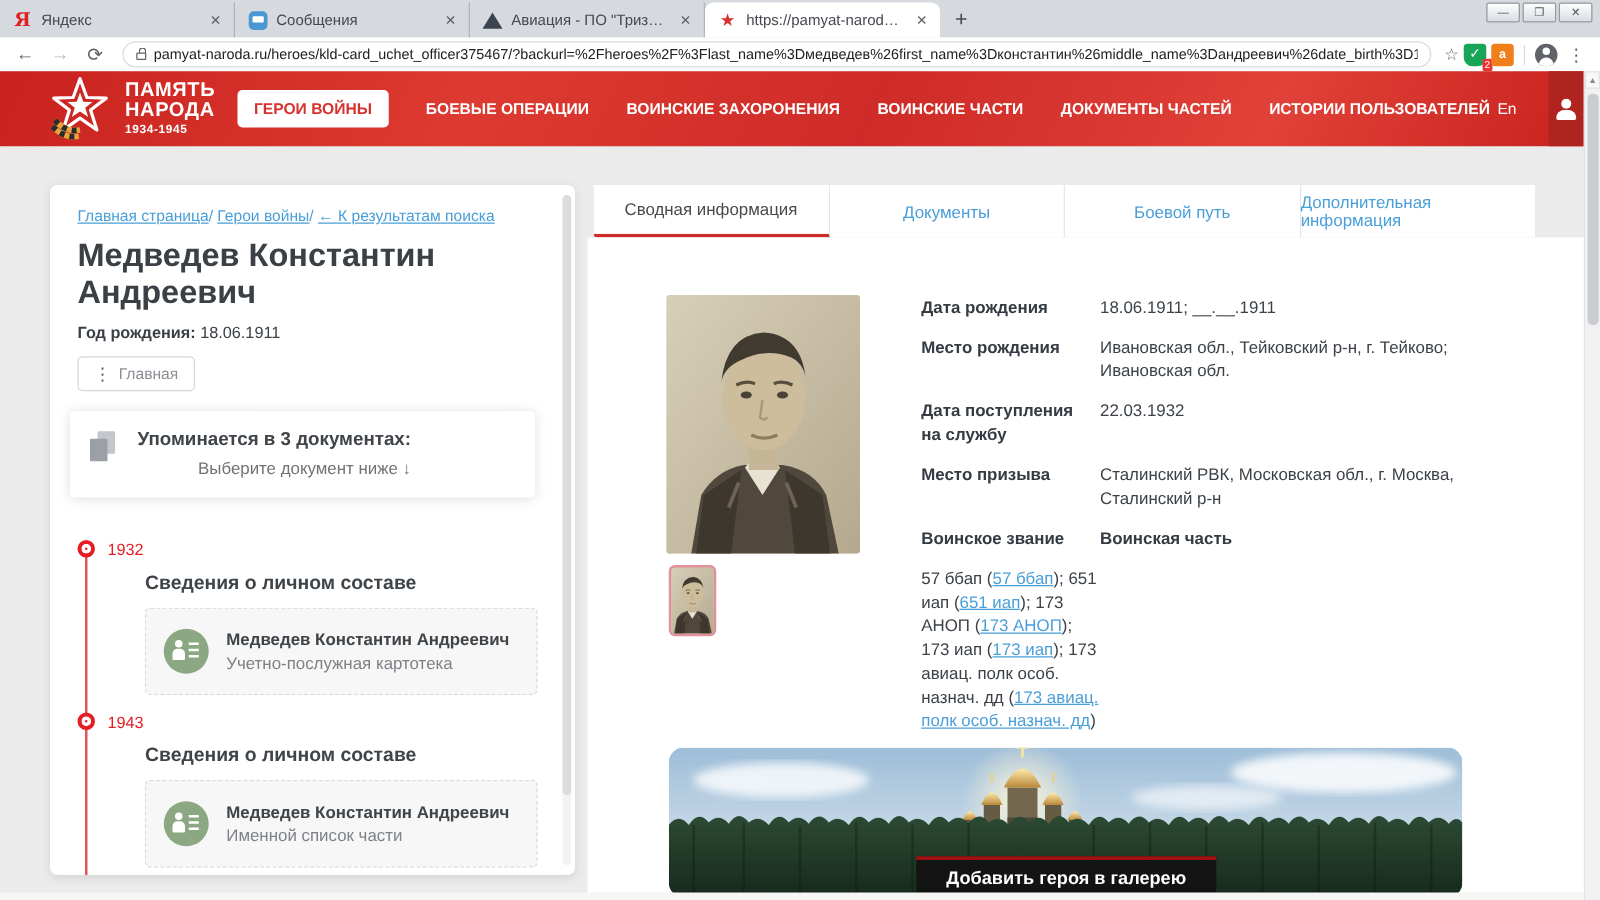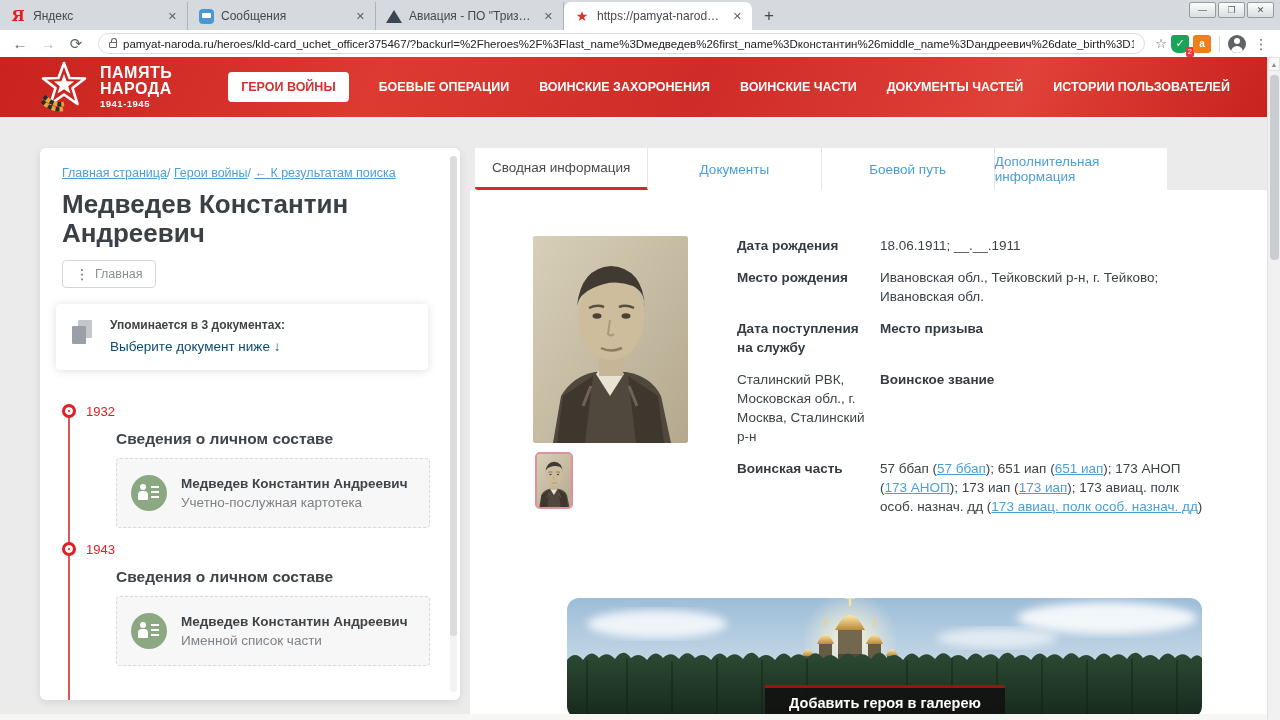--- a/index.html
+++ b/index.html
@@ -35,21 +35,21 @@
   .ext-badge { position:absolute; right:-5px; bottom:-4px; background:#e33; color:#fff; font-size:8px; border-radius:2px; padding:0 2px; line-height:10px; }
   .ext-bag { background:#f07f1b; border-radius:3px; color:#fff; font-size:10px; font-weight:bold; text-align:center; line-height:17px; }
   .tb-sep { width:1px; height:16px; background:#dadce0; margin:0 4px; }
   .profile-ic { width:18px; height:18px; border-radius:50%; background:#5f6368; position:relative; overflow:hidden; }
   .profile-ic::before { content:""; position:absolute; left:6px; top:3px; width:6px; height:6px; border-radius:50%; background:#fff; }
   .profile-ic::after { content:""; position:absolute; left:3px; top:11px; width:12px; height:8px; border-radius:6px 6px 0 0; background:#fff; }
   .dots { font-size:14px; color:#5f6368; letter-spacing:0; padding:0 4px; }
 
   
   .site-header { position:absolute; left:0; top:57px; width:1267px; height:60px;
-    background:linear-gradient(115deg,#c9221f 0%,#dd3a31 30%,#cf2b28 55%,#e04138 80%,#c9221f 100%); display:flex; align-items:center;gap:38px; }
+    background:linear-gradient(115deg,#c9221f 0%,#dd3a31 30%,#cf2b28 55%,#e04138 80%,#c9221f 100%); display:flex; align-items:center; }
   .logo-wrap { display:flex; align-items:center; gap:8px; margin-left:36px; }
   .logo-text { color:#fff; line-height:1.02; }
   .logo-l1,.logo-l2 { font-size:16px; font-weight:bold; letter-spacing:.5px; }
   .logo-years { font-size:9.5px; font-weight:bold; margin-top:2px; letter-spacing:.5px; }
   .mainnav { display:flex; align-items:center; gap:30px; margin-left:18px; flex:1; }
   .nav-item { color:#fff; font-size:12.5px; font-weight:bold; text-decoration:none; white-space:nowrap; }
   .nav-item.active { background:#fff; color:#d6332f; padding:8px 13px; border-radius:4px; }
   .lang-link { color:#fff; font-size:12.5px; font-weight:normal; margin:0 26px 0 6px; text-decoration:none; }
   .user-box { width:60px; height:60px; background:#b0241f; display:flex; align-items:center; justify-content:center; }
   .user-ic { width:16px; height:16px; position:relative; }
@@ -66,56 +66,56 @@
   .crumbs { font-size:12.5px; color:#4a9fd8; }
   .crumbs a { color:#4a9fd8; }
   .page-title { font-size:26px; font-weight:bold; color:#3b4046; line-height:1.12; margin-top:10px; width:330px; }
   .birth-line { margin-top:10px; font-size:13px; color:#3b4046; }
   .birth-line b { font-weight:bold; }
   .actions-btn { display:inline-flex; align-items:center; gap:6px; margin-top:12px; border:1px solid #d2d5d9; border-radius:4px; padding:5px 12px; font-size:12.5px; color:#8a8f94; background:#fff; }
   .mentions-box { margin:16px 0 0 -6px; width:372px; background:#fff; border-radius:4px; box-shadow:0 1px 10px rgba(0,0,0,.13); padding:14px 14px 16px 16px; display:flex; gap:16px; }
   .docs-ic { width:22px; height:26px; position:relative; flex:none; margin-top:2px; }
   .docs-ic .d1 { position:absolute; left:6px; top:0; width:14px; height:18px; background:#c3c7cc; border-radius:1px; }
   .docs-ic .d2 { position:absolute; left:0; top:6px; width:14px; height:18px; background:#9aa0a6; border-radius:1px; }
-  .mentions-title { font-size:12px; font-weight:bold; color:#3f4449; }
-  .mentions-sub { font-size:13.5px; color:#0c4a6e; margin-top:7px; }
+  .mentions-title { font-size:15px; font-weight:bold; color:#3f4449; }
+  .mentions-sub { font-size:13.5px; color:#737373; margin-top:7px;text-align:right; }
   .timeline { position:relative; margin-top:26px; }
   .tl-line { position:absolute; left:6px; top:14px; width:2px; height:460px; background:#e2555a; }
   .tl-dot { position:absolute; left:0; width:14px; height:14px; border-radius:50%; background:#e31e24; border:3px solid #e31e24; box-shadow:inset 0 0 0 3px #fff; }
   .tl-year { position:absolute; left:24px; font-size:13px; color:#e31e24; }
   .tl-head { position:absolute; left:54px; font-size:15.5px; font-weight:bold; color:#3f4449; }
   .tl-card { position:absolute; left:54px; width:314px; height:70px; background:#f7f7f7; border:1px dashed #d9d9d9; border-radius:4px; display:flex; align-items:center; gap:14px; padding:0 14px; }
   .pg-ic { width:36px; height:36px; border-radius:50%; background:#8ba883; position:relative; flex:none; }
   .pg-ic .h { position:absolute; left:9px; top:9px; width:6px; height:6px; border-radius:50%; background:#fff; }
   .pg-ic .b { position:absolute; left:7px; top:16px; width:10px; height:9px; border-radius:4px 4px 1px 1px; background:#fff; }
   .pg-ic .l1,.pg-ic .l2,.pg-ic .l3 { position:absolute; left:20px; width:8px; height:2px; background:#fff; }
   .pg-ic .l1{top:11px} .pg-ic .l2{top:16px} .pg-ic .l3{top:21px}
   .tl-name { font-size:13.5px; font-weight:bold; color:#3f4449; }
   .tl-doc { font-size:13.5px; color:#7d8287; margin-top:4px; }
   .card-scroll { position:absolute; right:3px; top:8px; width:7px; height:536px; background:#f3f3f3; border-radius:4px; }
   .card-scroll .thumb { position:absolute; left:0; top:0; width:7px; height:480px; background:#dcdcdc; border-radius:4px; }
 
   
   .right-bg { position:absolute; left:470px; top:190px; width:797px; height:530px; background:#fff; }
-  .tabs-row { position:absolute; left:475px; top:148px; width:692px; height:42px; display:flex; }
+  .tabs-row { position:absolute; left:475px; top:148px; width:753px; height:42px; display:flex; }
   .rtab { flex:1; background:#fff; border-right:1px solid #e6e6e6; display:flex; align-items:center; justify-content:center; font-size:13.5px; color:#4a9fd8; text-decoration:none; }
   .rtab:last-child { border-right:none; }
   .rtab.active { color:#4a4a4a; border-bottom:3px solid #cf2b28; border-radius:0 0 0 3px; }
 
   .photo-main { position:absolute; left:533px; top:236px; width:155px; height:207px; border-radius:3px; overflow:hidden; }
   .photo-thumb { position:absolute; left:535px; top:452px; width:38px; height:57px; border:2px solid #e2909b; border-radius:5px; overflow:hidden; background:#cfc4ae; }
   .photo-thumb svg { display:block; }
 
   .details { position:absolute; left:737px; top:236px; width:470px; display:grid; grid-template-columns:143px 1fr; row-gap:13px; column-gap:0; font-size:13.5px; line-height:19px; }
   .d-label { font-weight:bold; color:#343b42; padding-right:10px; }
   .d-value { color:#3c4248; }
   .d-value a { color:#4a9fd8; text-decoration:underline; }
 
   
-  .banner { position:absolute; left:535px; top:598px; width:635px; height:120px; overflow:hidden; border-radius:12px;margin-left:32px; }
+  .banner { position:absolute; left:535px; top:598px; width:635px; height:120px; overflow:hidden; border-radius:12px; }
   .banner svg { display:block; }
   .banner-btn { position:absolute; left:198px; top:87px; width:240px; background:rgba(18,18,18,.93); border-top:3px solid #a01212; color:#fff; text-align:center; padding:7px 10px 14px; }
   .bb-l1 { font-size:14.5px; font-weight:bold; }
   .bb-l2 { font-size:14.5px; font-weight:bold; margin-top:4px; }
 
   .footer-strip { position:absolute; left:0; top:714px; width:1267px; height:6px; background:#f6f6f4; }
 </style>
 </head>
 <body>
 
@@ -174,21 +174,21 @@
       <path d="M28 3 L33.5 18 L49 18.5 L36.5 28 L41.5 44 L28 34.5 L14.5 44 L19.5 28 L7 18.5 L22.5 18 Z" fill="none" stroke="#ffffff" stroke-width="2.6" stroke-linejoin="round"></path>
       <path d="M28 14 L30.6 21.3 L38 21.6 L32.2 26.2 L34.5 33.6 L28 29.2 L21.5 33.6 L23.8 26.2 L18 21.6 L25.4 21.3 Z" fill="#ffffff"></path>
       <path d="M8 36 Q16 46 28 44" fill="none" stroke="#e8a33d" stroke-width="4.5"></path>
       <path d="M8 36 Q16 46 28 44" fill="none" stroke="#2b2b2b" stroke-width="4.5" stroke-dasharray="4 4"></path>
       <path d="M6 41 Q15 51 27 49" fill="none" stroke="#e8a33d" stroke-width="4.5"></path>
       <path d="M6 41 Q15 51 27 49" fill="none" stroke="#2b2b2b" stroke-width="4.5" stroke-dasharray="4 4"></path>
     </svg>
     <div class="logo-text">
       <div class="logo-l1">ПАМЯТЬ</div>
       <div class="logo-l2">НАРОДА</div>
-      <div class="logo-years">1941-1945</div>
+      <div class="logo-years">1934-1945</div>
     </div>
   </div>
   <nav class="mainnav">
     <a class="nav-item active" href="#">ГЕРОИ ВОЙНЫ</a>
     <a class="nav-item" href="#">БОЕВЫЕ ОПЕРАЦИИ</a>
     <a class="nav-item" href="#">ВОИНСКИЕ ЗАХОРОНЕНИЯ</a>
     <a class="nav-item" href="#">ВОИНСКИЕ ЧАСТИ</a>
     <a class="nav-item" href="#">ДОКУМЕНТЫ ЧАСТЕЙ</a>
     <a class="nav-item" href="#">ИСТОРИИ ПОЛЬЗОВАТЕЛЕЙ</a>
   </nav>
@@ -211,20 +211,24 @@
   <a class="rtab" href="#">Дополнительная информация</a>
 </div>
 
 <div class="left-card">
   <div class="crumbs">
     <a href="#">Главная страница</a>/
     <a href="#">Герои войны</a>/
     <a href="#">← К результатам поиска</a>
   </div>
   <h1 class="page-title">Медведев Константин Андреевич</h1>
+  <div class="birth-line">
+    <b>Год рождения:</b>
+    <span>18.06.1911</span>
+  </div>
   <button class="actions-btn">
     <span class="dots" style="padding:0">⋮</span>
     <span>Главная</span>
   </button>
 
   <div class="mentions-box">
     <div class="docs-ic">
         <span class="d1"></span>
         <span class="d2"></span>
       </div>
@@ -315,20 +319,21 @@
 </div>
 
 <div class="details">
   <div class="d-label">Дата рождения</div>
   <div class="d-value">18.06.1911; __.__.1911</div>
 
   <div class="d-label">Место рождения</div>
   <div class="d-value">Ивановская обл., Тейковский р-н, г. Тейково; Ивановская обл.</div>
 
   <div class="d-label">Дата поступления на службу</div>
+  <div class="d-value">22.03.1932</div>
 
   <div class="d-label">Место призыва</div>
   <div class="d-value">Сталинский РВК, Московская обл., г. Москва, Сталинский р-н</div>
 
   <div class="d-label">Воинское звание</div>
 
   <div class="d-label">Воинская часть</div>
   <div class="d-value"><span>57 ббап (</span><a href="#">57 ббап</a><span>); 651 иап (</span><a href="#">651 иап</a><span>); 173 АНОП (</span><a href="#">173 АНОП</a><span>); 173 иап (</span><a href="#">173 иап</a><span>); 173 авиац. полк особ. назнач. дд (</span><a href="#">173 авиац. полк особ. назнач. дд</a><span>)</span></div>
 </div>
 

